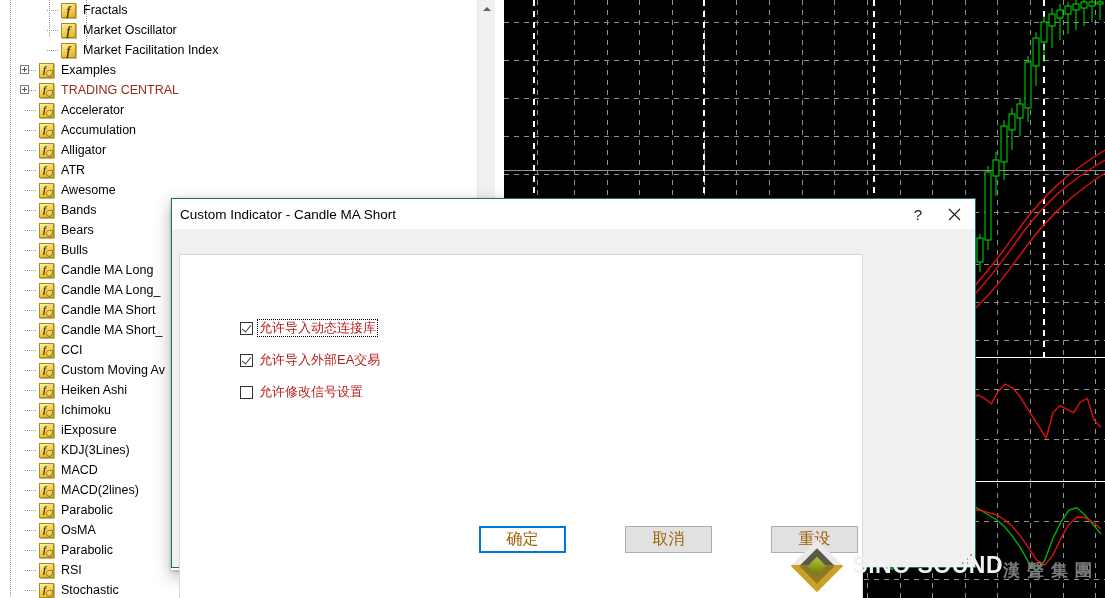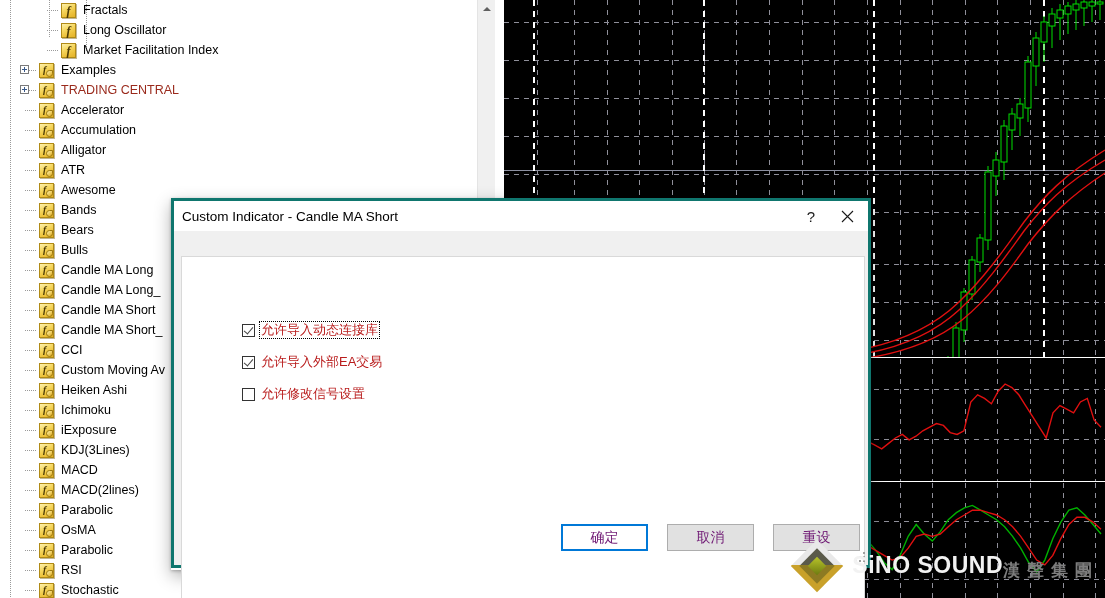--- a/index.html
+++ b/index.html
@@ -181,23 +181,23 @@
 
   
   #dialog-shadow {
     position: absolute; left: 171px; top: 198px;
     width: 700px; height: 372px;
     box-shadow: 0 6px 16px rgba(0,0,0,.30), 0 1px 3px rgba(0,0,0,.25);
     pointer-events: none;
   }
   #dialog {
     position: absolute; left: 171px; top: 198px;
-    width: 700px; height: 370px;
+    width: 805px; height: 370px;
     background: #f0f0f0;
-    border: 3px solid #0f766e;
+    border: 1px solid #0f766e;
     box-sizing: border-box;
     font-size: 13px;
   }
   #dialog-titlebar {
     position: relative;
     height: 30px;
     background: #ffffff;
     display: flex; align-items: center;
   }
   #dialog-title {
@@ -286,21 +286,21 @@
     padding-right: 14px;
     box-sizing: border-box;
     gap: 19px;
   }
   .dlg-btn {
     width: 87px; height: 27px;
     display: flex; align-items: center; justify-content: center;
     background: #e1e1e1;
     border: 1px solid #adadad;
     box-sizing: border-box;
-    font-size: 14px; color: #701a75;
+    font-size: 16px; color: #a16207; margin-left: 40px;
   }
   .dlg-btn.default {
     background: #ffffff;
     border: 2px solid #0078d7;
   }
   #resize-grip {
     position: absolute; right: 3px; bottom: 3px;
     width: 12px; height: 12px;
   }
   #resize-grip i {
@@ -501,21 +501,21 @@
           <span class="ico">
             <span class="f">f</span>
           </span>
           <span class="lbl">Fractals</span>
         </div>
         <div class="branch" style="left: 47px; top: 30px; width: 12px;"></div>
         <div class="tree-row" style="top: 20px; left: 61px;">
           <span class="ico">
             <span class="f">f</span>
           </span>
-          <span class="lbl">Long Oscillator</span>
+          <span class="lbl">Market Oscillator</span>
         </div>
         <div class="branch" style="left: 47px; top: 50px; width: 12px;"></div>
         <div class="tree-row" style="top: 40px; left: 61px;">
           <span class="ico">
             <span class="f">f</span>
           </span>
           <span class="lbl">Market Facilitation Index</span>
         </div>
         <div class="branch" style="left: 25px; top: 70px; width: 12px;"></div>
         <div class="expander" style="left: 20px; top: 65px;"></div>

